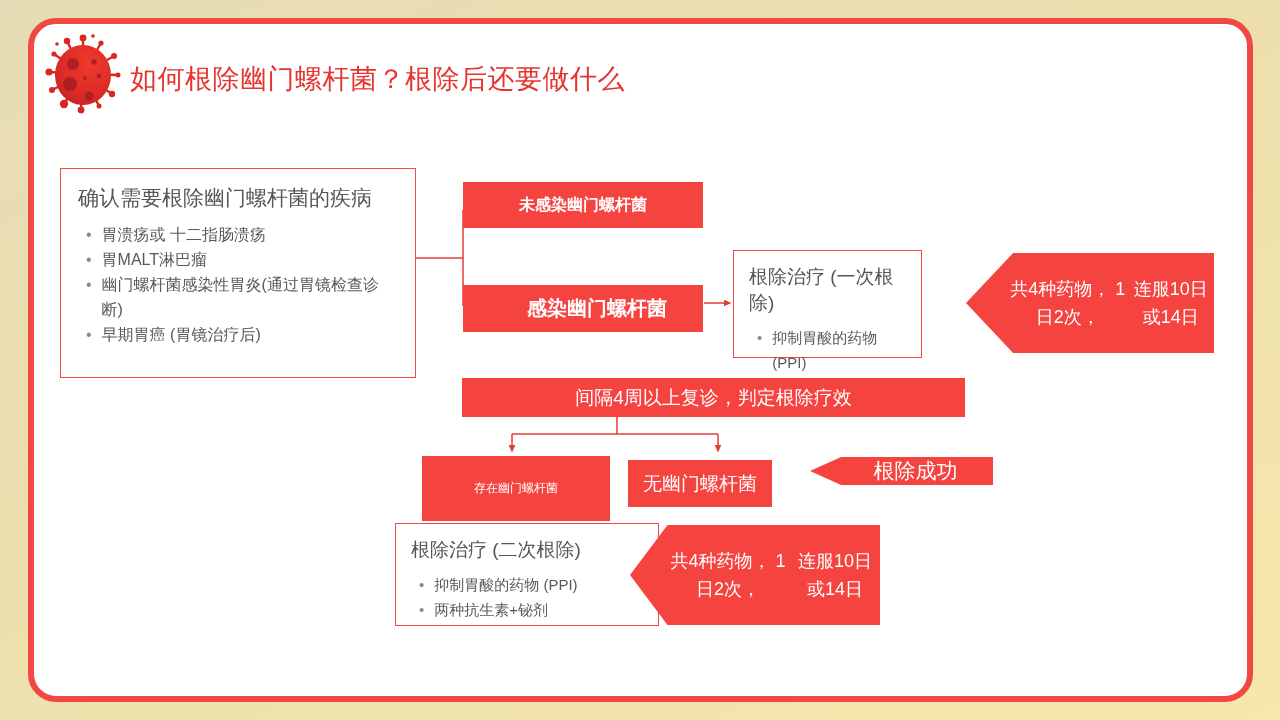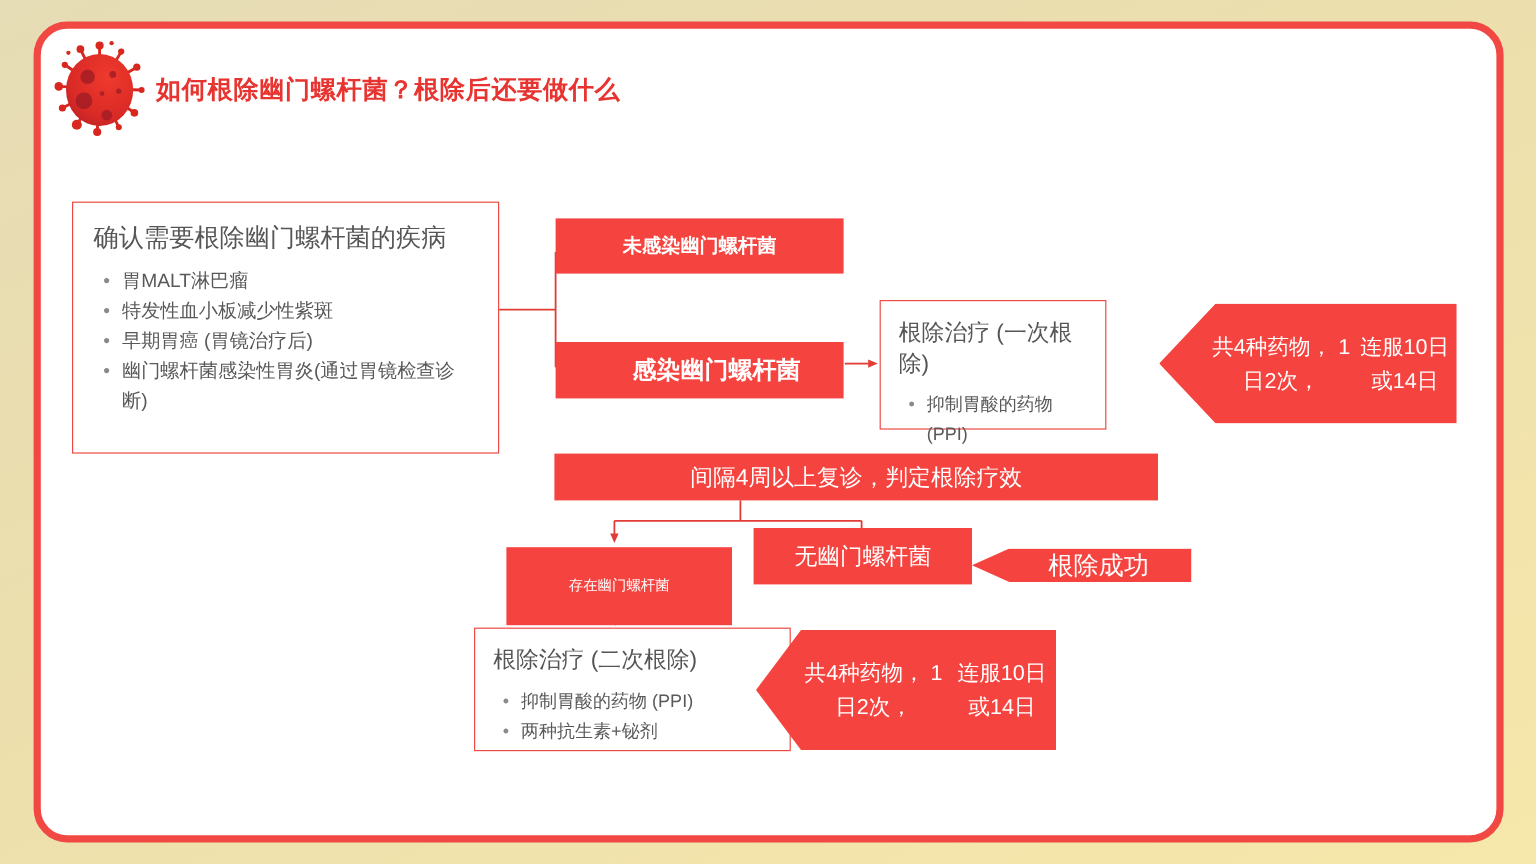--- a/index.html
+++ b/index.html
@@ -3,39 +3,39 @@
 <meta charset="utf-8">
 <style>
   html,body{margin:0;padding:0;}
   body{width:1280px;height:720px;font-family:"Liberation Sans","DejaVu Sans",sans-serif;}
   .stage{position:relative;width:1280px;height:720px;overflow:hidden;
          background:linear-gradient(155deg,#e6dcb5 0%,#ecdfad 45%,#f6e8aa 100%);}
   .card{position:absolute;left:28px;top:18px;width:1225px;height:684px;box-sizing:border-box;
         background:#ffffff;border:6px solid #f14843;border-radius:28px;}
   .connectors{position:absolute;left:0;top:0;pointer-events:none;}
 
-  .page-title{position:absolute;left:130px;top:61px;font-size:21px;font-weight:bold;
+  .page-title{position:absolute;left:130px;top:61px;font-size:27px;font-weight:normal;
               color:#e73430;letter-spacing:0.5px;white-space:nowrap;}
   .virus{position:absolute;left:44px;top:32px;}
 
   .white-box{position:absolute;background:#fff;border:1px solid #ee4b46;box-sizing:border-box;}
   .confirm{left:60px;top:168px;width:356px;height:210px;padding:15px 17px;}
   .confirm-title{font-size:21px;color:#565656;margin:0 0 10px 0;font-weight:normal;}
   .blist{list-style:none;margin:0;padding:0;}
   .blist li{display:flex;align-items:flex-start;color:#595959;}
   .confirm .blist li{font-size:16px;line-height:25px;}
   .blist li::before{content:"•";color:#8a8a8a;margin:0 10px 0 8px;flex:0 0 auto;}
 
   .red-label{position:absolute;background:#f5433f;color:#fff;display:flex;
              align-items:center;justify-content:center;box-sizing:border-box;}
   .lbl-uninfected{left:463px;top:182px;width:240px;height:46px;font-size:16px;font-weight:bold;}
   .lbl-infected{left:463px;top:285px;width:240px;height:47px;font-size:20px;font-weight:bold;padding-left:28px;}
   .followup-bar{left:462px;top:378px;width:503px;height:39px;font-size:19px;}
   .lbl-present{left:422px;top:456px;width:188px;height:65px;font-size:12px;}
-  .lbl-absent{left:628px;top:440px;width:182px;height:47px;font-size:19px;}
+  .lbl-absent{left:628px;top:460px;width:144px;height:47px;font-size:19px;}
 
   .treat{padding:13px 15px;}
   .treat1{left:733px;top:250px;width:189px;height:108px;}
   .treat2{left:395px;top:523px;width:264px;height:103px;}
   .treat-title{font-size:19px;color:#565656;margin:0 0 9px 0;font-weight:normal;}
   .treat .blist li{font-size:15px;line-height:25px;}
 
   .pent{position:absolute;background:#f5433f;color:#fff;display:flex;flex-direction:row;
         align-items:center;justify-content:center;box-sizing:border-box;text-align:center;}
   .pent-note{font-size:18px;line-height:28px;}
@@ -117,30 +117,30 @@
       <circle cx="55" cy="44" r="2.2"></circle>
       <circle cx="41" cy="46" r="2.0"></circle>
     </g>
   </svg>
   <div class="page-title">如何根除幽门螺杆菌？根除后还要做什么</div>
 
   <div class="white-box confirm">
     <h2 class="confirm-title">确认需要根除幽门螺杆菌的疾病</h2>
     <ul class="blist">
       <li>
+          <span>胃溃疡或 十二指肠溃疡</span>
+        </li>
+      <li>
           <span>胃MALT淋巴瘤</span>
         </li>
       <li>
-          <span>特发性血小板减少性紫斑</span>
+          <span>幽门螺杆菌感染性胃炎(通过胃镜检查诊断)</span>
         </li>
       <li>
           <span>早期胃癌 (胃镜治疗后)</span>
-        </li>
-      <li>
-          <span>幽门螺杆菌感染性胃炎(通过胃镜检查诊断)</span>
         </li>
     </ul>
   </div>
 
   <div class="red-label lbl-uninfected">未感染幽门螺杆菌</div>
   <div class="red-label lbl-infected">感染幽门螺杆菌</div>
 
   <div class="white-box treat treat1">
     <h3 class="treat-title">根除治疗 (一次根除)</h3>
     <ul class="blist">

